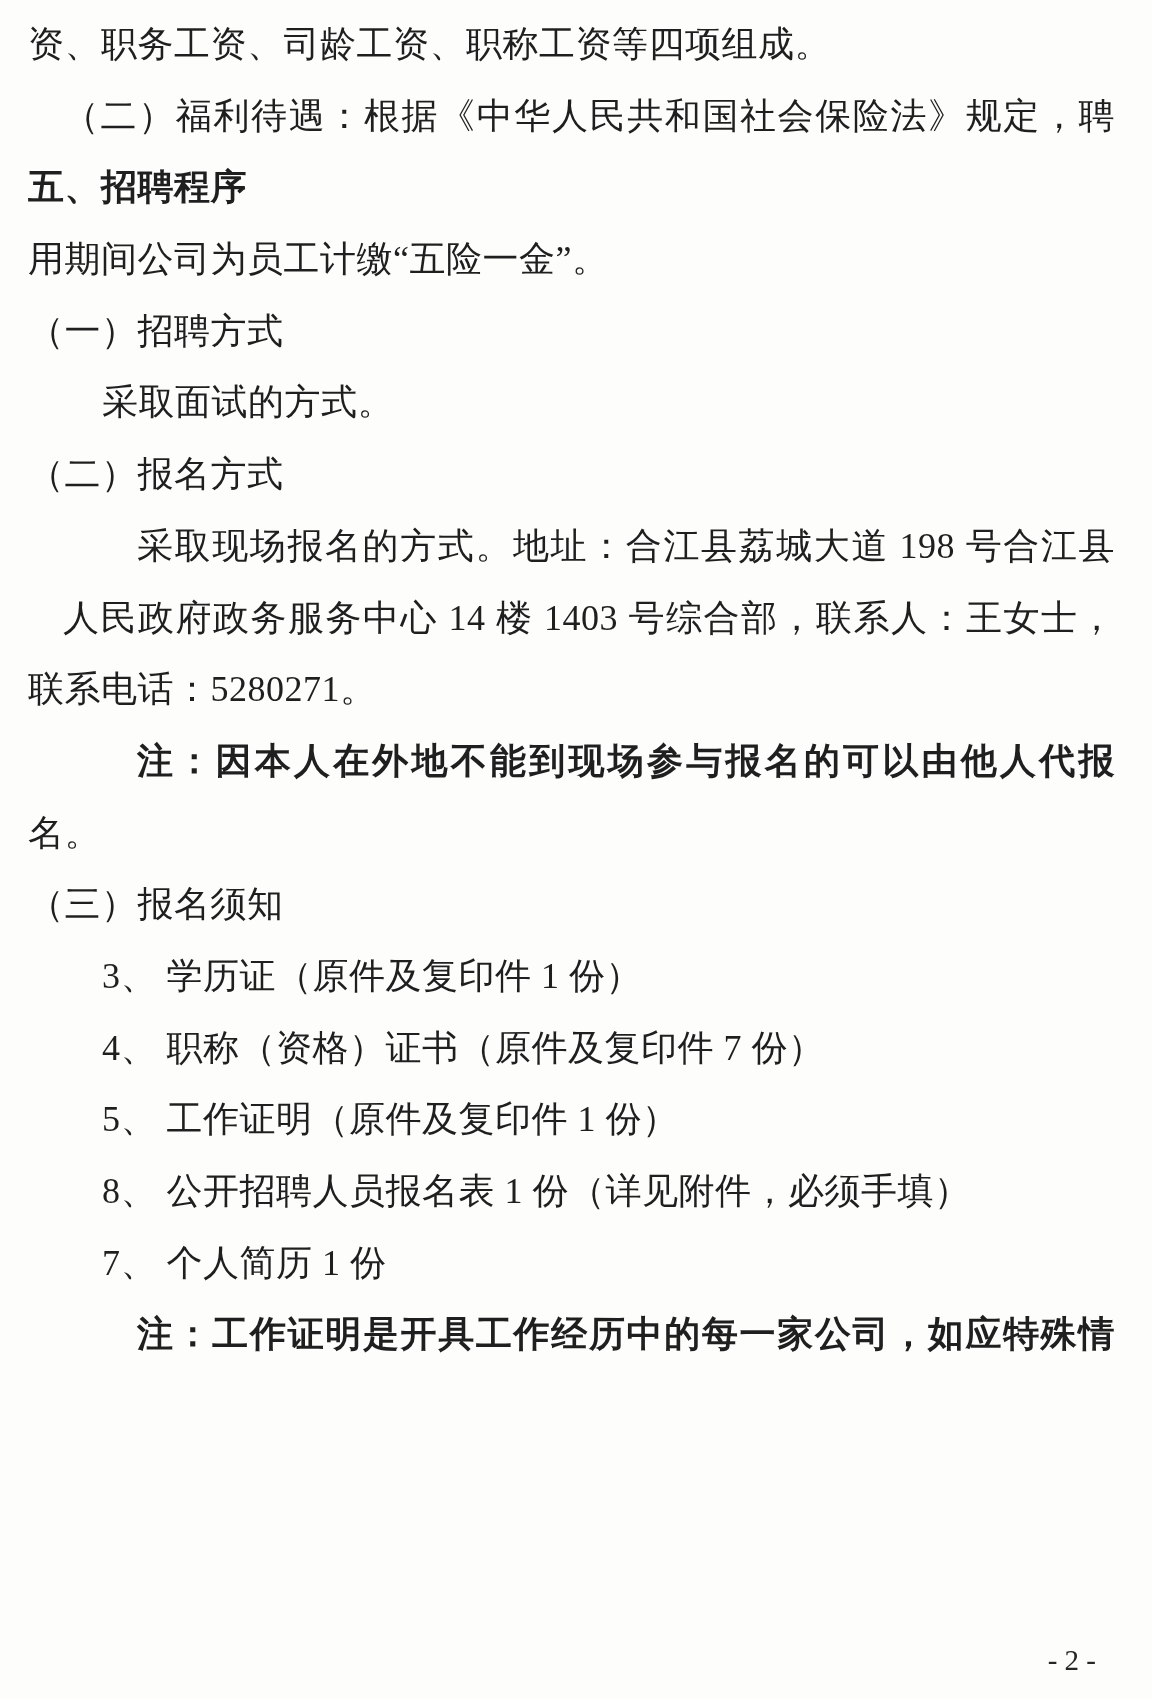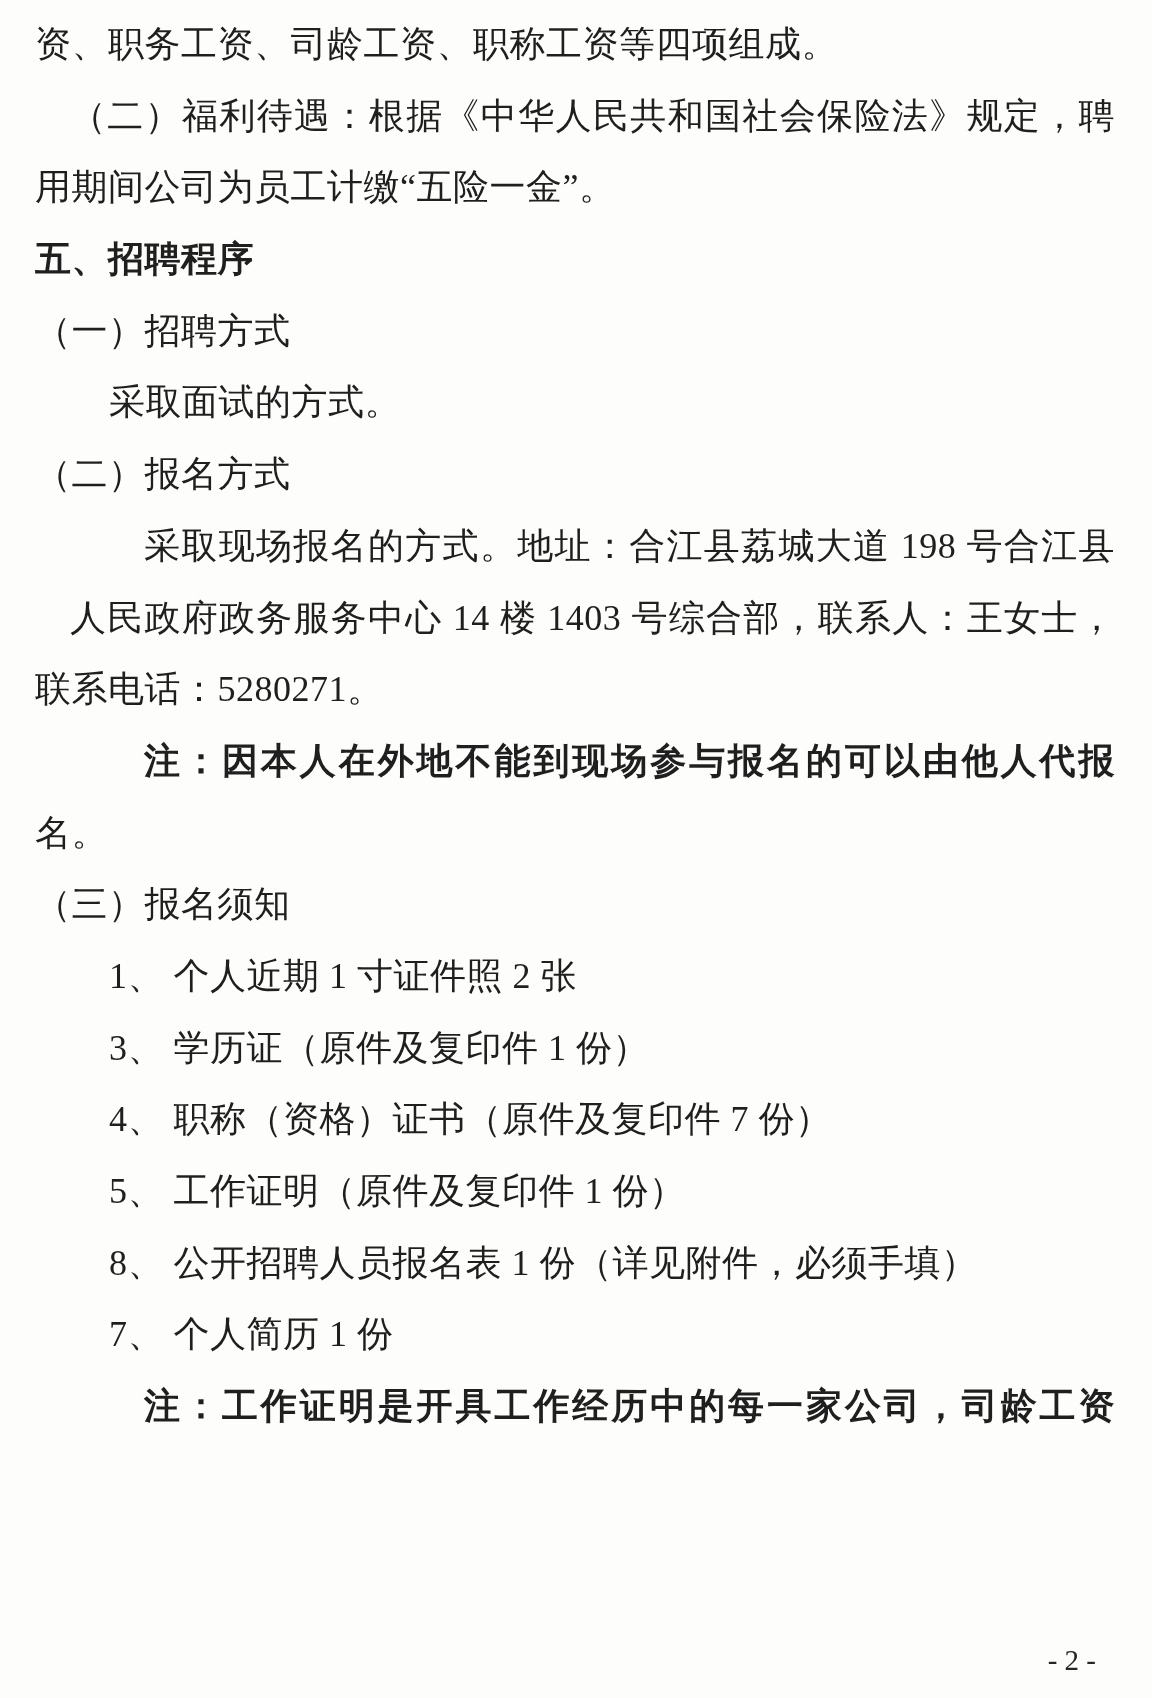--- a/index.html
+++ b/index.html
@@ -13,21 +13,21 @@
     height: 1698px;
     margin: 0 auto;
     background: #fdfdfb;
     color: #1f1f1f;
     font-family: "Liberation Serif", "DejaVu Serif", serif;
     overflow: hidden;
   }
   .body-text {
     position: absolute;
     top: 9px;
-    left: 35px;
+    left: 28px;
     right: 37px;
   }
   .line {
     height: 71.7px;
     line-height: 71.7px;
     font-size: 36px;
     letter-spacing: 0.5px;
     white-space: nowrap;
   }
   .line.indent {
@@ -52,35 +52,34 @@
     color: #262626;
   }
 </style>
 </head>
 <body>
 
 <div class="page" style="background: rgb(253, 253, 251); color: rgb(31, 31, 31);">
   <div class="body-text" id="lines-container">
       <div class="line">资、职务工资、司龄工资、职称工资等四项组成。</div>
       <div class="line justify">（二）福利待遇：根据《中华人民共和国社会保险法》规定，聘</div>
+      <div class="line bold">五、招聘程序</div>
       <div class="line">用期间公司为员工计缴“五险一金”。</div>
-      <div class="line bold">五、招聘程序</div>
       <div class="line">（一）招聘方式</div>
       <div class="line indent">采取面试的方式。</div>
       <div class="line">（二）报名方式</div>
       <div class="line indent justify">采取现场报名的方式。地址：合江县荔城大道 198 号合江县</div>
       <div class="line justify">人民政府政务服务中心 14 楼 1403 号综合部，联系人：王女士，</div>
       <div class="line">联系电话：5280271。</div>
       <div class="line indent bold justify">注：因本人在外地不能到现场参与报名的可以由他人代报</div>
       <div class="line">名。</div>
       <div class="line">（三）报名须知</div>
-      <div class="line indent">1、 个人近期 1 寸证件照 2 张</div>
       <div class="line indent">3、 学历证（原件及复印件 1 份）</div>
       <div class="line indent">4、 职称（资格）证书（原件及复印件 7 份）</div>
       <div class="line indent">5、 工作证明（原件及复印件 1 份）</div>
       <div class="line indent">8、 公开招聘人员报名表 1 份（详见附件，必须手填）</div>
       <div class="line indent">7、 个人简历 1 份</div>
-      <div class="line indent bold justify">注：工作证明是开具工作经历中的每一家公司，司龄工资</div>
+      <div class="line indent bold justify">注：工作证明是开具工作经历中的每一家公司，如应特殊情</div>
     </div>
   <div class="footer">
     <span>- 2 -</span>
   </div>
 </div>
 
 </body></html>

